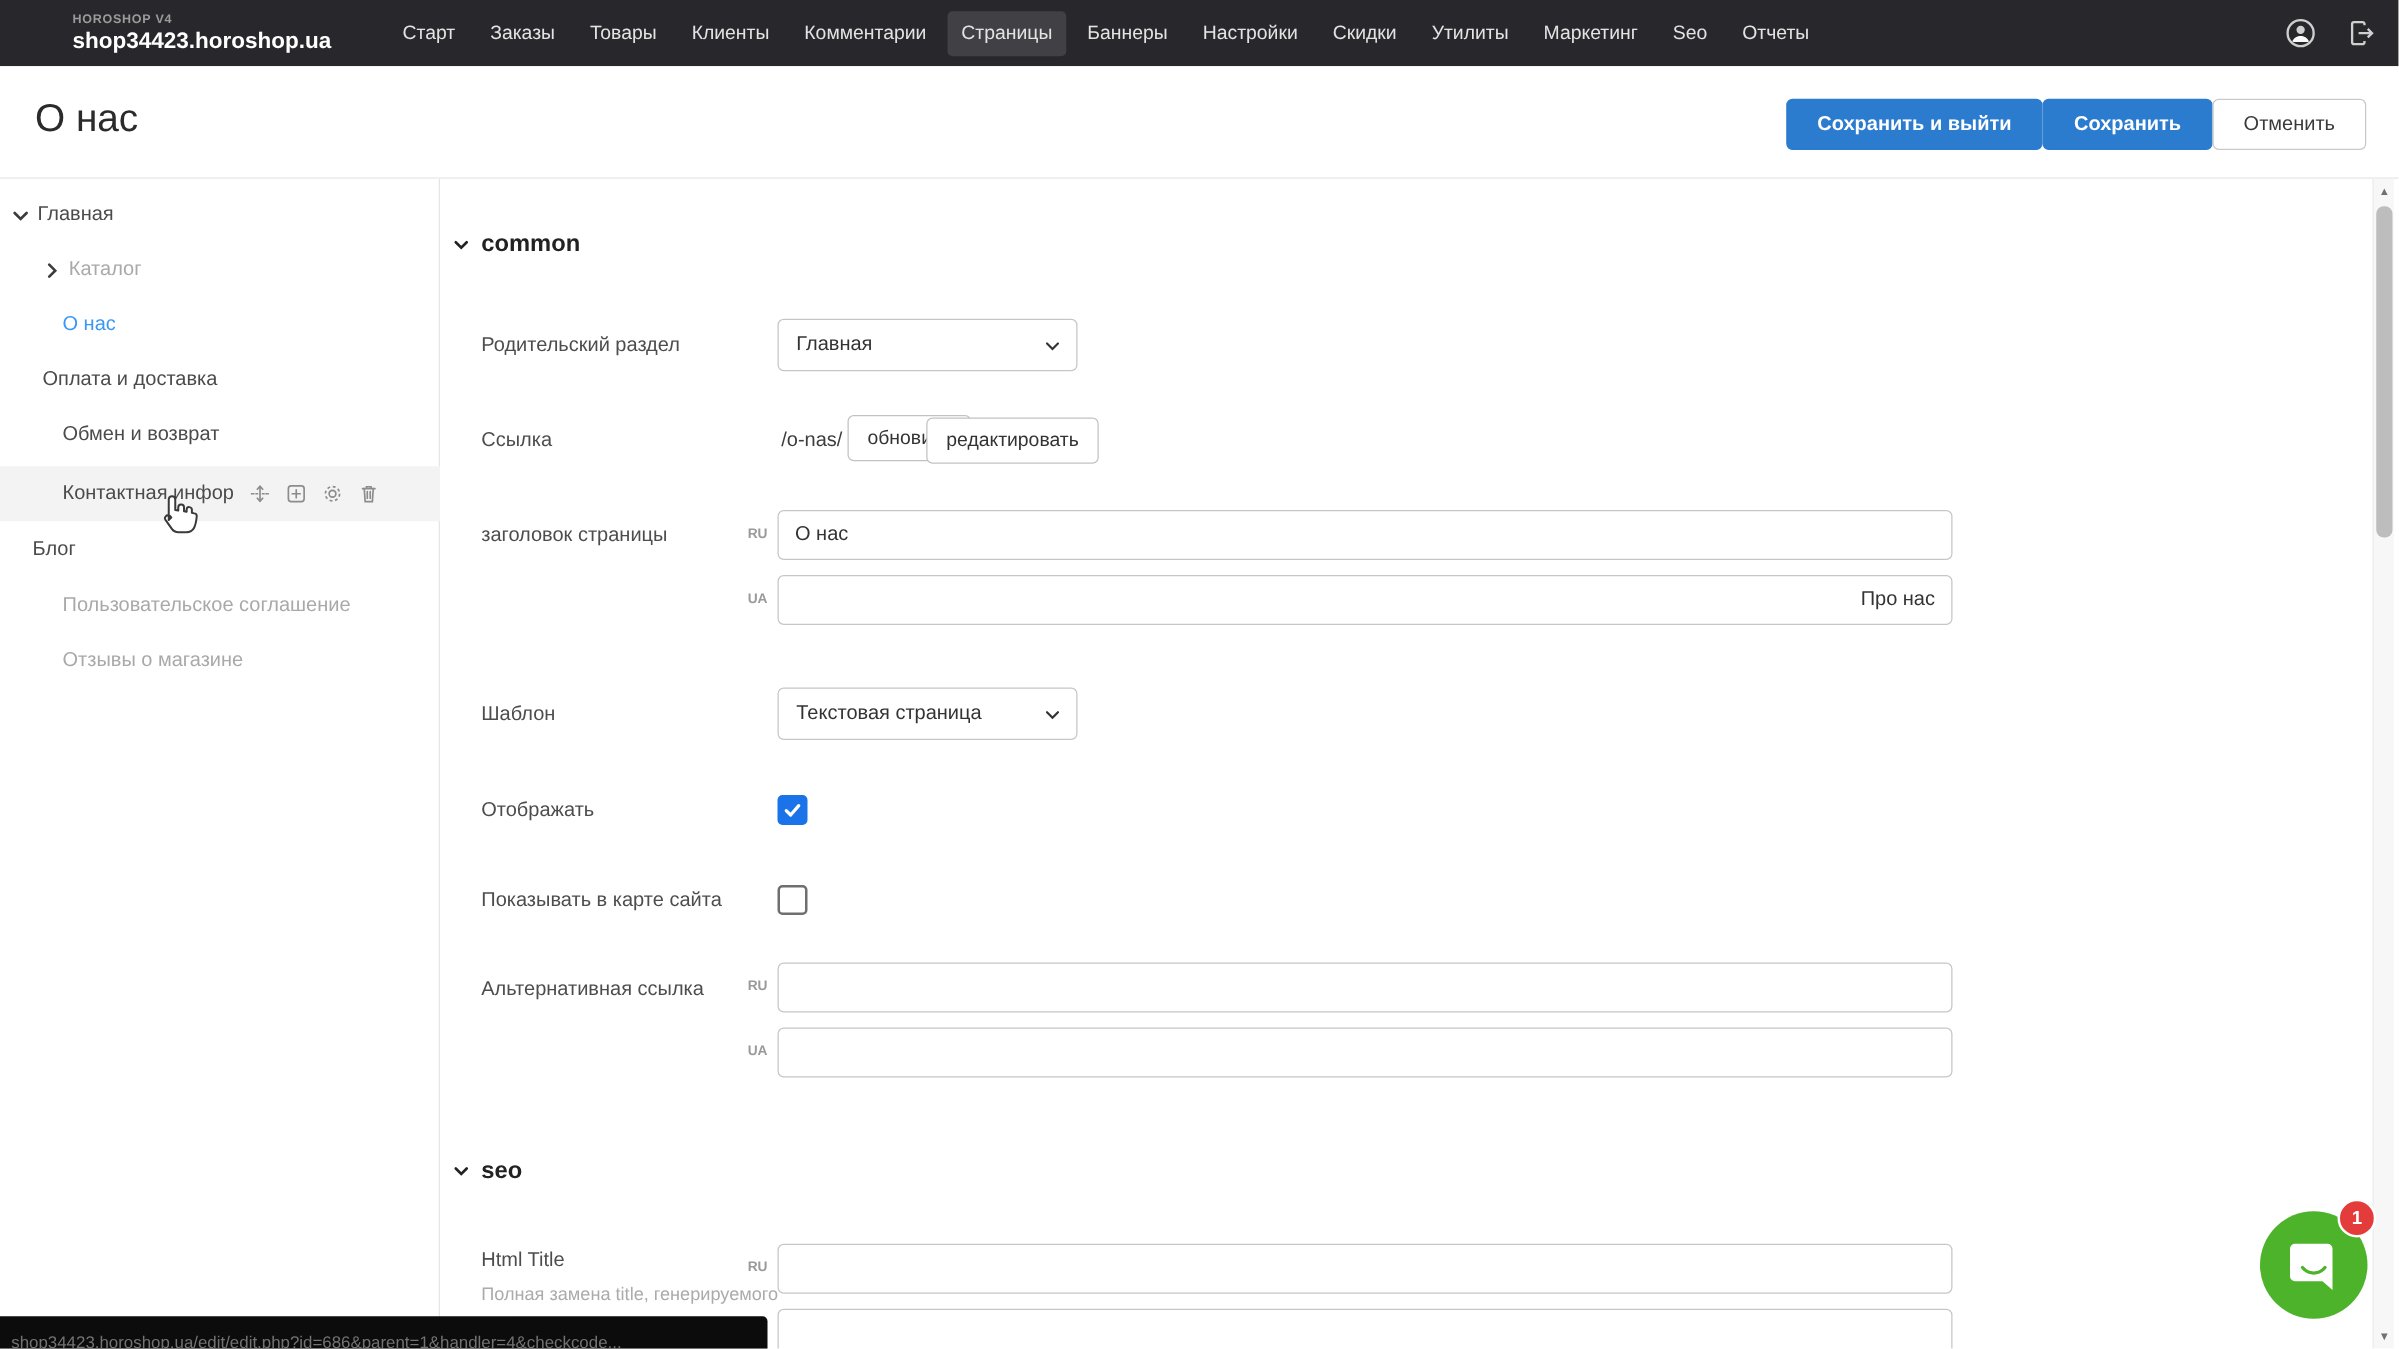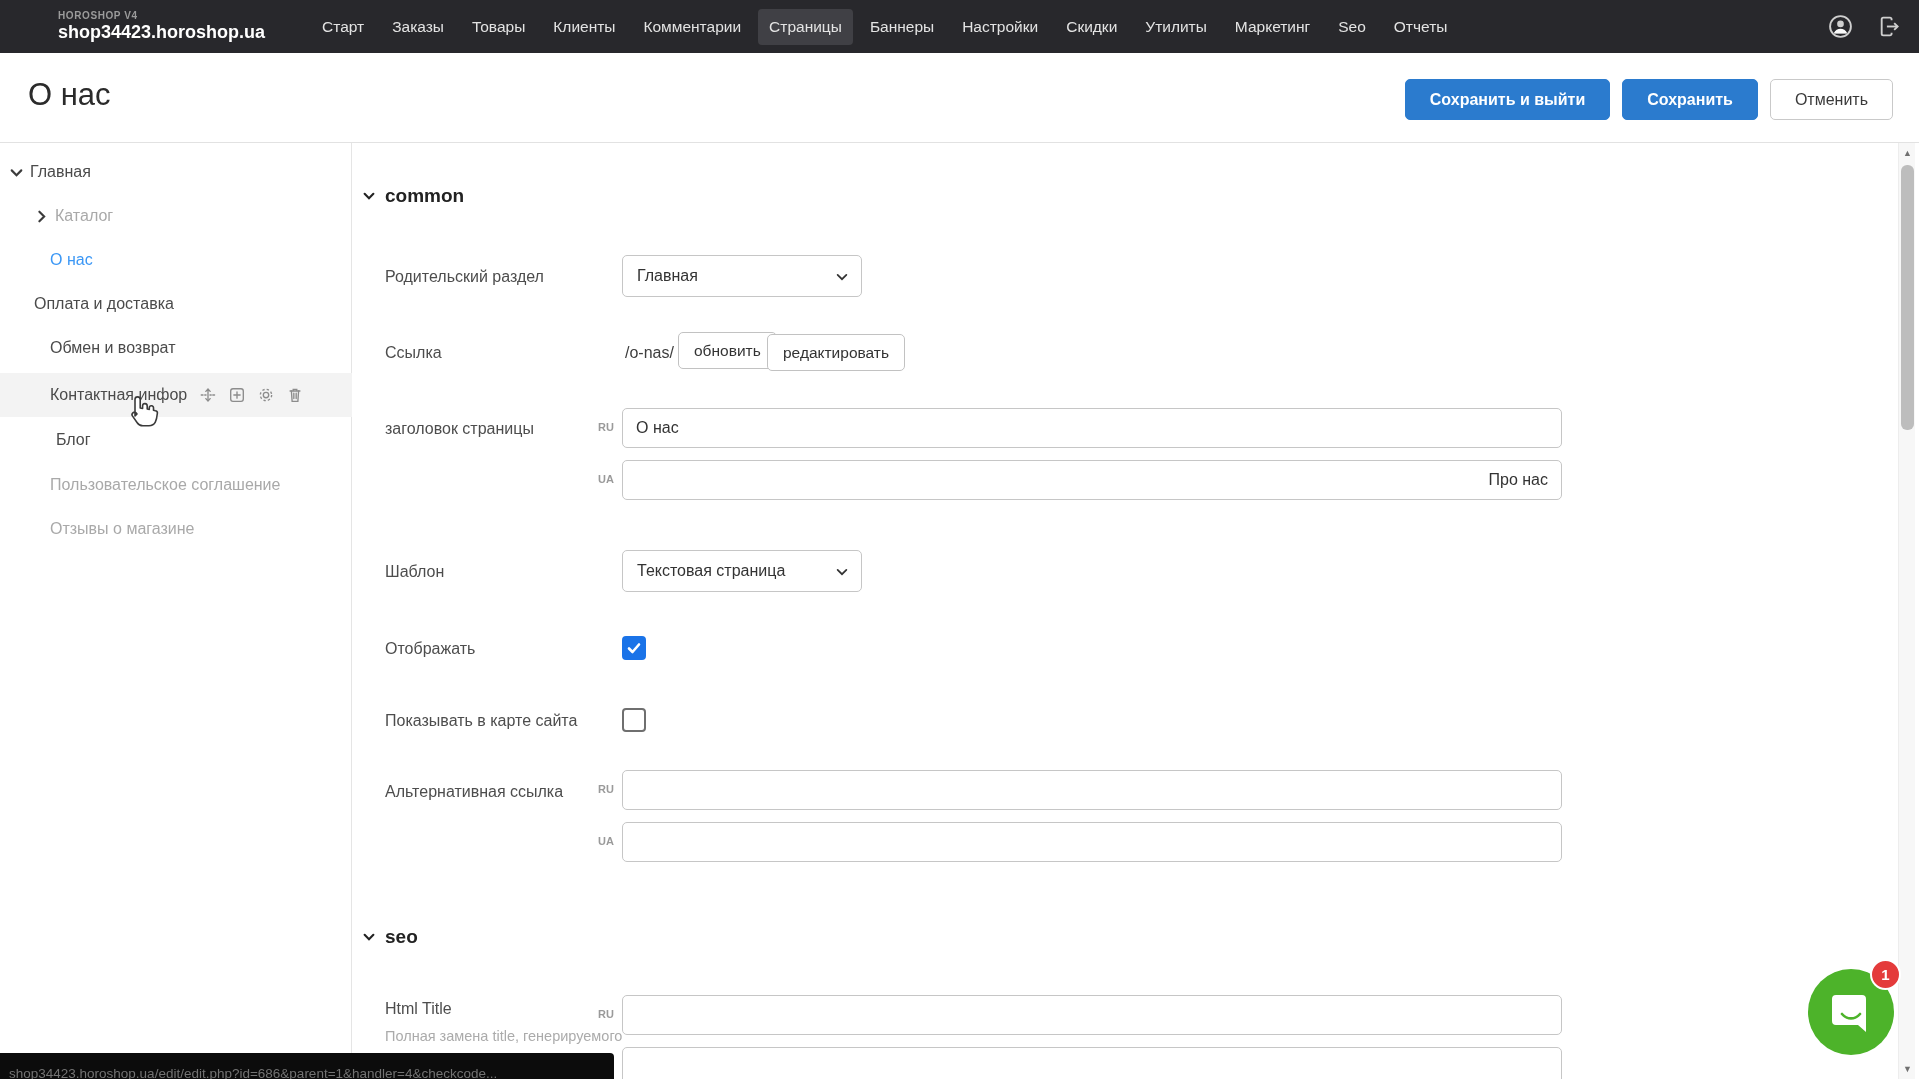--- a/index.html
+++ b/index.html
@@ -14,21 +14,21 @@
   .brand-domain{font-size:18px;font-weight:bold;color:#ffffff;margin-top:2px;}
   .topnav{display:flex;align-items:center;margin-left:46px;gap:6px;}
   .topnav-item{color:#e3e3e3;font-size:15.5px;padding:9px 11px;border-radius:4px;white-space:nowrap;cursor:pointer;}
   .topnav-item.active{background:#404045;}
   .topbar-right{margin-left:auto;margin-right:17px;display:flex;align-items:center;gap:24px;}
   .topbar-icon{width:25px;height:25px;display:block;cursor:pointer;}
 
   
   .page-header{position:absolute;left:0;top:53px;width:1919px;height:90px;background:#fff;border-bottom:1px solid #e2e2e2;}
   .page-title{position:absolute;left:28px;top:24px;font-size:31px;color:#2b2b2b;}
-  .header-buttons{position:absolute;right:26px;top:26px;display:flex;gap:12px;}
+  .header-buttons{position:absolute;right:26px;top:26px;display:flex;}
   .btn{height:41px;border-radius:5px;font-size:16px;display:flex;align-items:center;justify-content:center;cursor:pointer;border:1px solid transparent;padding:0 24px;white-space:nowrap;}
   .btn-blue{background:#2b7bce;color:#fff;font-weight:bold;border-color:#2b7bce;}
   .btn-white{background:#fff;color:#3a3a3a;border-color:#c9c9c9;}
 
   
   .content{position:absolute;left:0;top:143px;width:1919px;height:936px;background:#fff;overflow:hidden;}
 
   
   .sidebar{position:absolute;left:0;top:0;width:352px;height:936px;border-right:1px solid #e5e5e5;background:#fff;}
   .tree-row{position:absolute;left:0;width:352px;height:44px;display:flex;align-items:center;font-size:16px;color:#4b4b4b;cursor:pointer;}
@@ -163,21 +163,21 @@
             <circle cx="10" cy="10" r="6.3" stroke-dasharray="2.6 2.35"></circle>
           </svg>
           <svg viewBox="0 0 20 20" fill="none" stroke="#8c8c8c" stroke-width="1.5" stroke-linecap="round">
             <path d="M4.5 5.5h11"></path>
               <path d="M8 5V3.8h4V5"></path>
               <path d="M6 5.5 6.8 17h6.4L14 5.5"></path>
               <path d="M8.7 8v6M11.3 8v6"></path>
           </svg>
         </span>
       </div>
-      <div class="tree-row" style="top:275px;padding-left:56px;">
+      <div class="tree-row" style="top:275px;padding-left:26px;">
         <span>Блог</span>
       </div>
       <div class="tree-row t-muted" style="top:320px;padding-left:50px;">
         <span>Пользовательское соглашение</span>
       </div>
       <div class="tree-row t-muted" style="top:364px;padding-left:50px;">
         <span>Отзывы о магазине</span>
       </div>
     </div>
 
@@ -192,21 +192,21 @@
     <div class="sel" style="top:112px;">
       <span>Главная</span>
       <svg viewBox="0 0 16 16" fill="none" stroke="#333" stroke-width="2" stroke-linecap="round">
           <path d="M3 5.5 8 10.5 13 5.5"></path>
         </svg>
     </div>
 
     <div class="form-label" style="top:201px;text-align:center;">Ссылка</div>
     <div class="link-path" style="top:201px;">/o-nas/</div>
     <div class="mini-btn" style="left:678px;top:189px;">обновить</div>
-    <div class="mini-btn" style="left:767px;top:191px;">редактировать</div>
+    <div class="mini-btn" style="left:741px;top:191px;">редактировать</div>
 
     <div class="form-label" style="top:277px;">заголовок страницы</div>
     <div class="lang-badge" style="top:278px;">RU</div>
     <input class="txt" style="top: 265px;" value="О нас">
     <div class="lang-badge" style="top:330px;">UA</div>
     <input class="txt" style="top: 317px; text-align: right;" value="Про нас">
 
     <div class="form-label" style="top:420px;">Шаблон</div>
     <div class="sel" style="top:407px;">
       <span>Текстовая страница</span>

